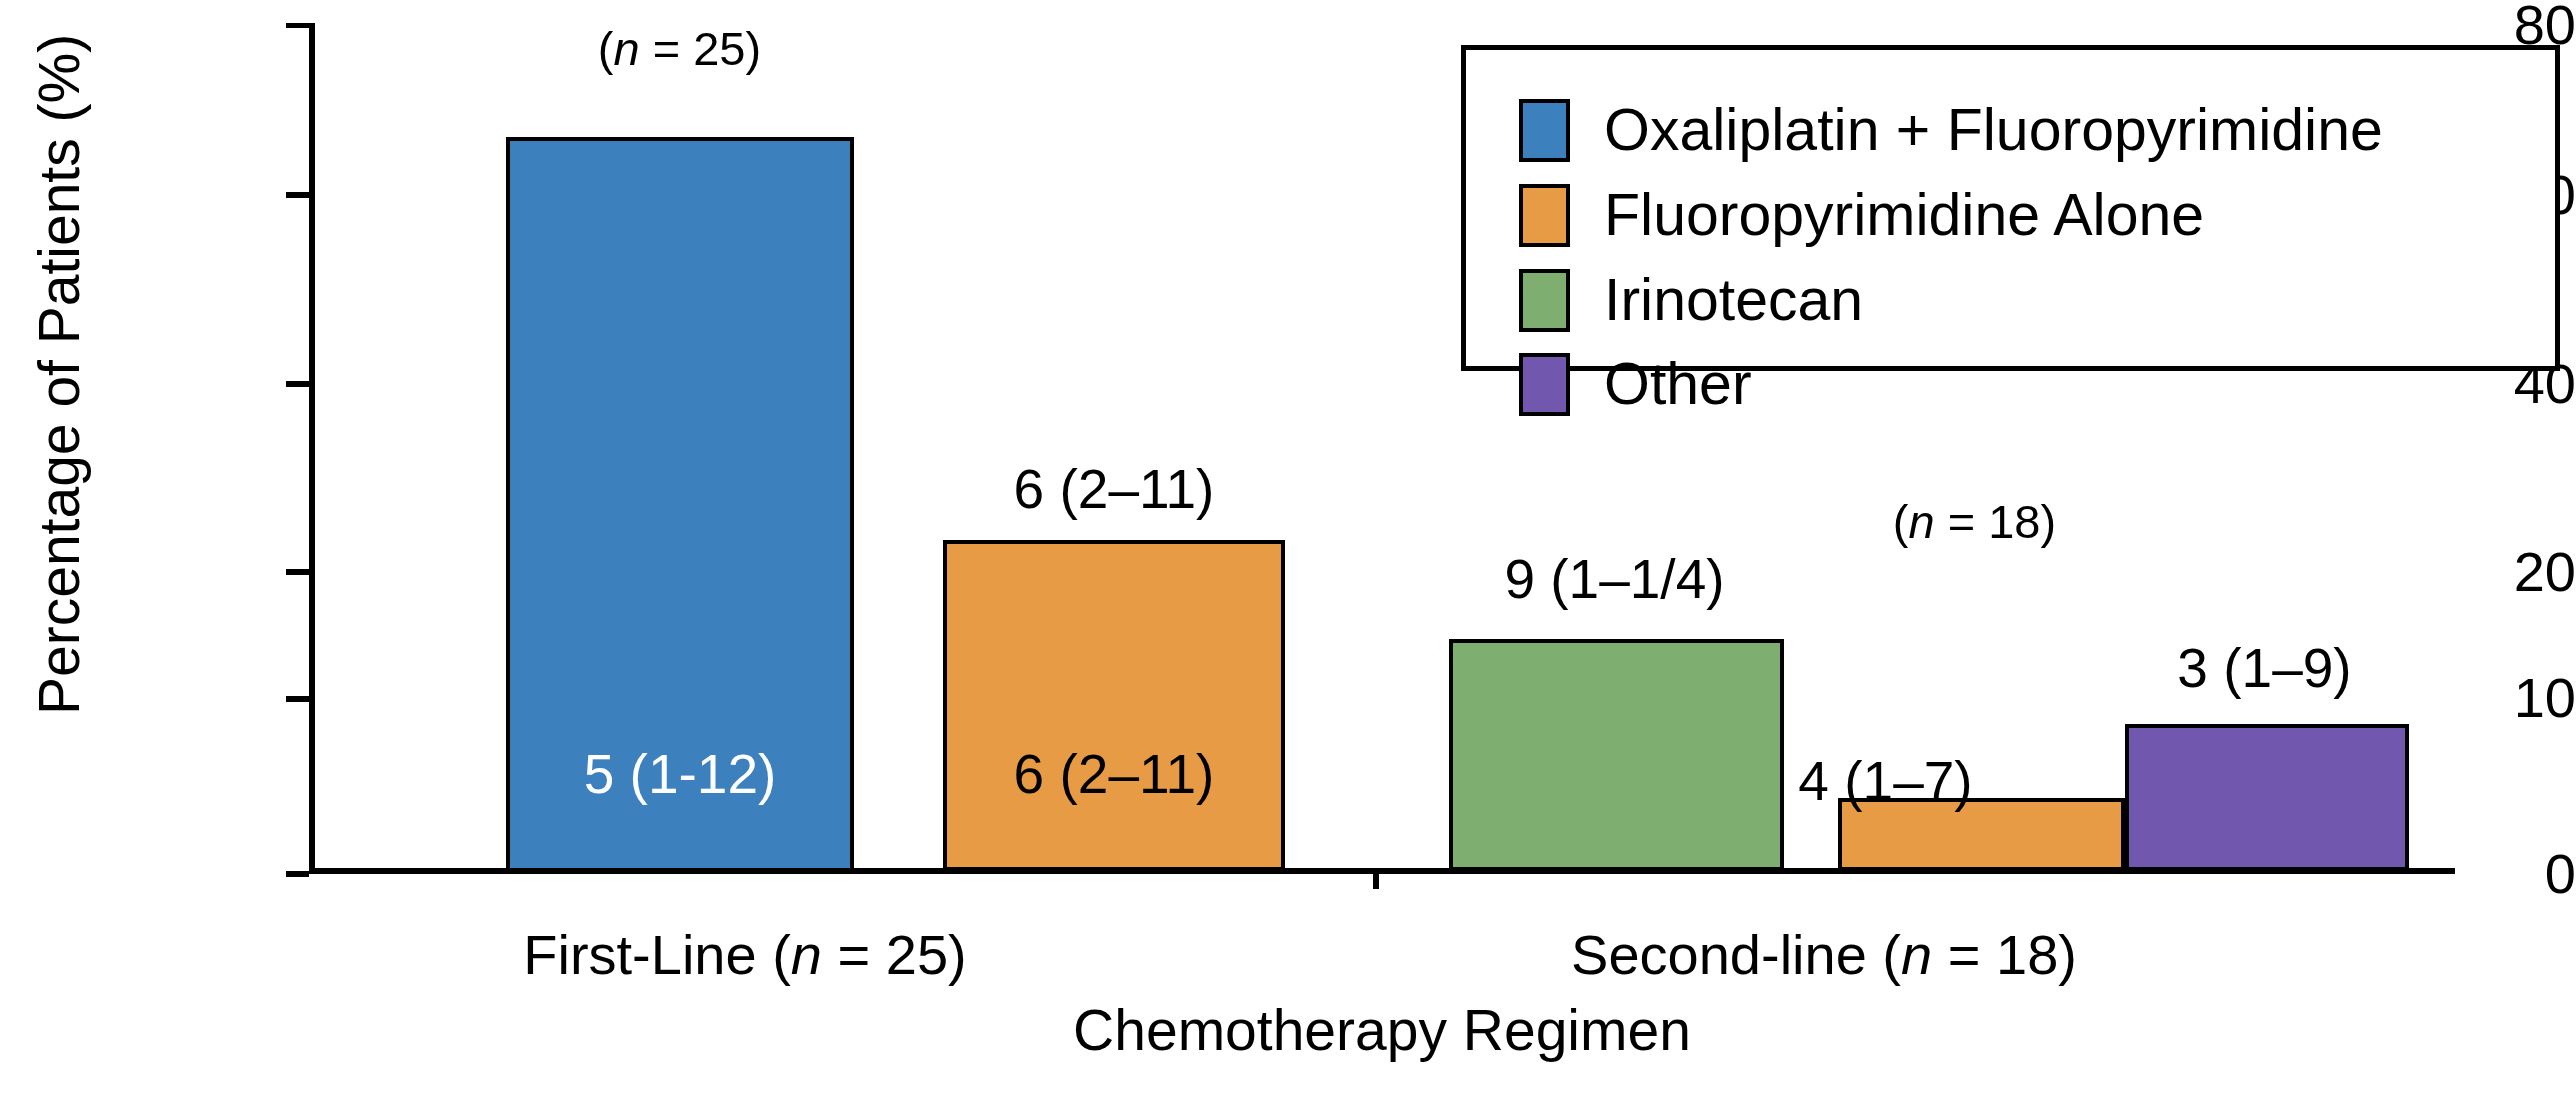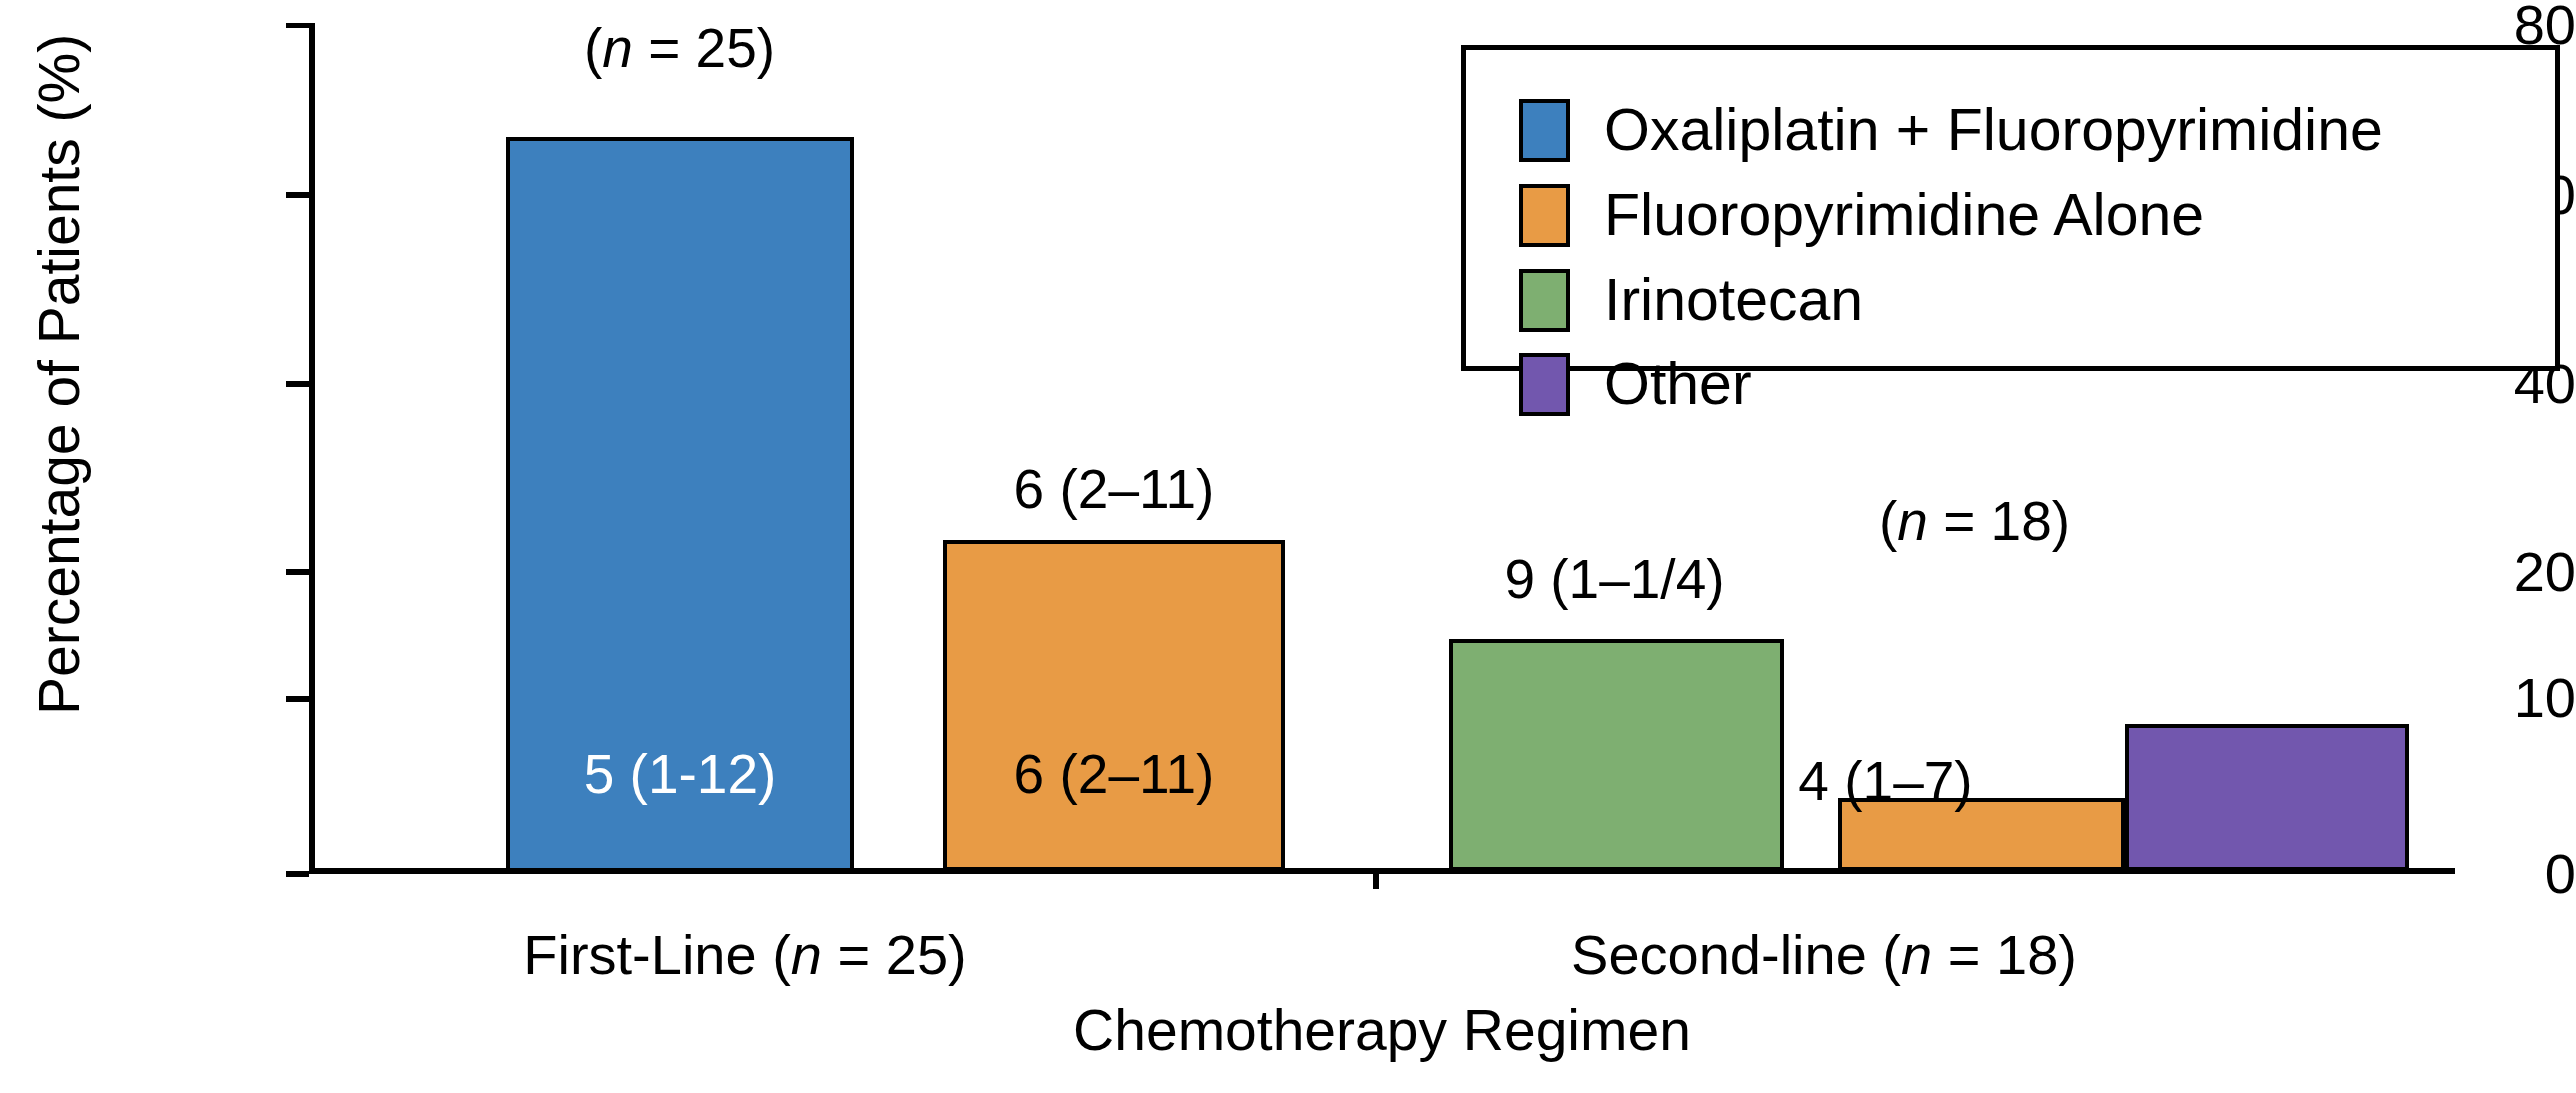--- a/index.html
+++ b/index.html
@@ -24,21 +24,21 @@
   #x-axis-title{position:absolute;left:309px;top:999px;width:2146px;text-align:center;font-size:57px;line-height:63px;}
 
   
   .group-label{position:absolute;top:924px;text-align:center;font-size:56px;line-height:61px;white-space:nowrap;}
   .group-label i{font-style:italic;}
 
   
   .bar{position:absolute;box-sizing:border-box;border:4.8px solid #000;}
   .bar-top-label{position:absolute;text-align:center;font-size:55px;line-height:59px;white-space:nowrap;color:#000;}
   .bar-in-label{position:absolute;text-align:center;font-size:55px;line-height:59px;white-space:nowrap;}
-  .n-label{position:absolute;text-align:center;font-size:55px;line-height:59px;white-space:nowrap;}
+  .n-label{position:absolute;text-align:center;font-size:47px;line-height:59px;white-space:nowrap;}
   .n-label i, .bar-top-label i{font-style:italic;}
 
   
   #legend{position:absolute;left:1461px;top:45px;width:1099px;height:326px;
           box-sizing:border-box;border:5.5px solid #000;background:#fff;}
   .legend-row{position:absolute;left:53px;height:63px;display:flex;align-items:center;}
   .legend-swatch{width:51px;height:63px;box-sizing:border-box;border:4.8px solid #000;flex:0 0 auto;}
   .legend-text{margin-left:34px;font-size:59px;line-height:63px;white-space:nowrap;color:#000;}
 </style>
 </head>
@@ -91,20 +91,21 @@
   <div class="bar-top-label" style="left:1423px;top:550px;width:383px;">9 (1–1/4)</div>
 
   <div class="n-label" style="left:1783px;top:492px;width:383px;">
     <span>(</span><i>n</i><span> = 18)</span>
   </div>
 
   <div class="bar" id="bar-4" style="left:1838px;top:798px;width:287px;height:73px;background:#E89B45;"></div>
   <div class="bar-top-label" style="left:1718px;top:707px;width:335px;margin-top:45px;">4 (1–7)</div>
 
   <div class="bar" id="bar-5" style="left:2125px;top:724px;width:284px;height:147px;background:#7257AE;"></div>
+  <div class="bar-top-label" style="left:2087px;top:639px;width:355px;">3 (1–9)</div>
 
   <div id="legend">
     <div class="legend-row" style="top:49px;">
       <span class="legend-swatch" style="background:#3D80BE;"></span>
       <span class="legend-text">Oxaliplatin + Fluoropyrimidine</span>
     </div>
     <div class="legend-row" style="top:134px;">
       <span class="legend-swatch" style="background:#E89B45;"></span>
       <span class="legend-text">Fluoropyrimidine Alone</span>
     </div>

